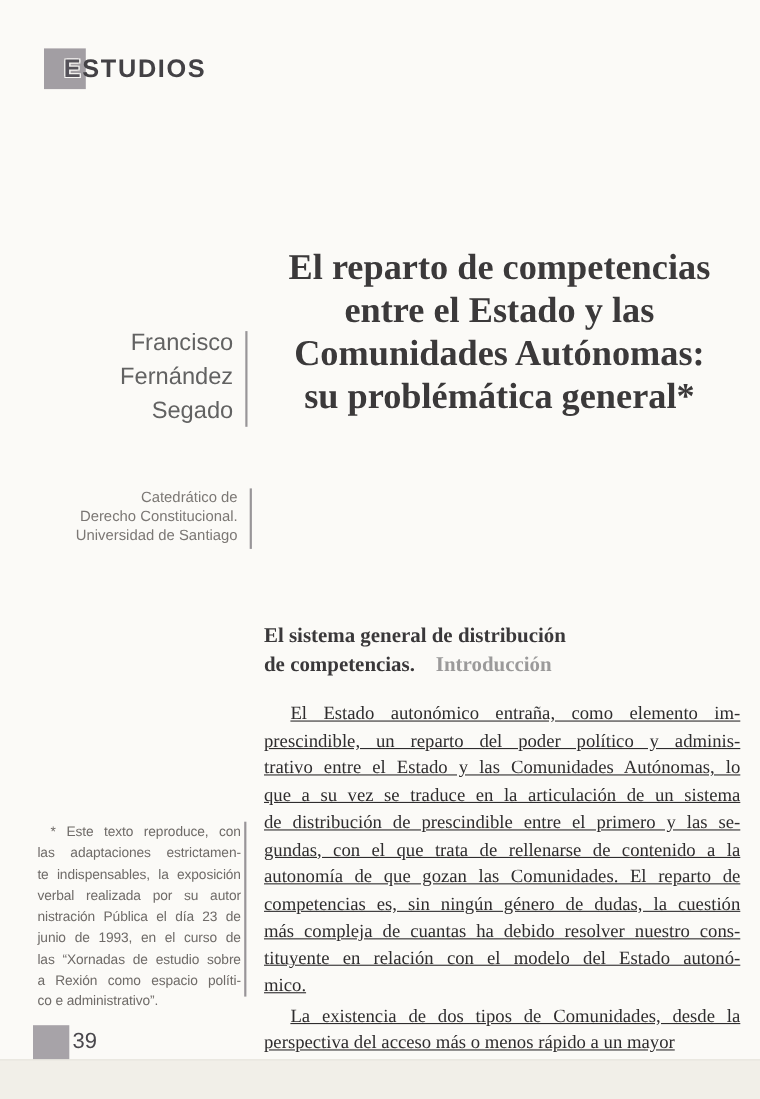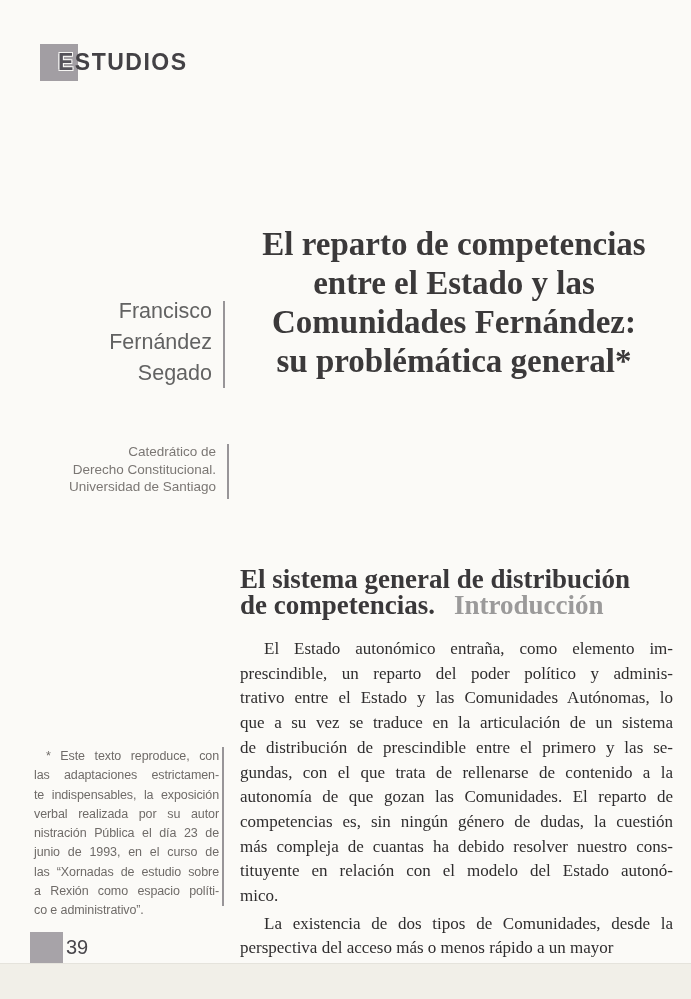--- a/index.html
+++ b/index.html
@@ -46,29 +46,29 @@
     position:absolute; left:20px; top:443px; width:196px;
     text-align:right; font-size:13.5px; line-height:17.5px;
     color:#7b7774; white-space:pre-line;
   }
   .affiliation-rule { left:227px; top:444px; height:55px; width:1.5px; }
 
   
   .section-heading {
     position:absolute; left:240px; top:566px; width:440px;
     font-family:"Liberation Serif", serif; font-weight:bold;
-    font-size:27px; line-height:26px; color:#3a383a;
+    font-size:19px; line-height:26px; color:#3a383a;
   }
   .section-heading .gray { color:#9b9a9a; margin-left:19px; }
 
   
   .body-text {
     position:absolute; left:240px; top:637px; width:433px;
     font-family:"Liberation Serif", serif;
-    font-size:17px; line-height:24.7px; color:#2f2d2e;
+    font-size:17px; line-height:24.7px; color:#2f2d2e;text-decoration:underline;
   }
   .para .bline { text-align:justify; text-align-last:justify; }
   .para .bline:first-child { text-indent:24px; }
   .para .bline:last-child { text-align-last:left; }
   .para + .para { margin-top:3px; }
 
   
   .footnote {
     position:absolute; left:34px; top:747px; width:185px;
     font-size:12.5px; line-height:19.3px; color:#6f6b68;
@@ -95,21 +95,21 @@
 
 <div class="page">
 
   <div class="estudios">
     <div class="estudios-square"></div>
     <div class="estudios-label">ESTUDIOS</div>
   </div>
 
   <div class="title">El reparto de competencias
 entre el Estado y las
-Comunidades Fernández:
+Comunidades Autónomas:
 su problémática general*</div>
 
   <div class="author">Francisco
 Fernández
 Segado</div>
   <div class="vrule author-rule"></div>
 
   <div class="affiliation">Catedrático de
 Derecho Constitucional.
 Universidad de Santiago</div>

